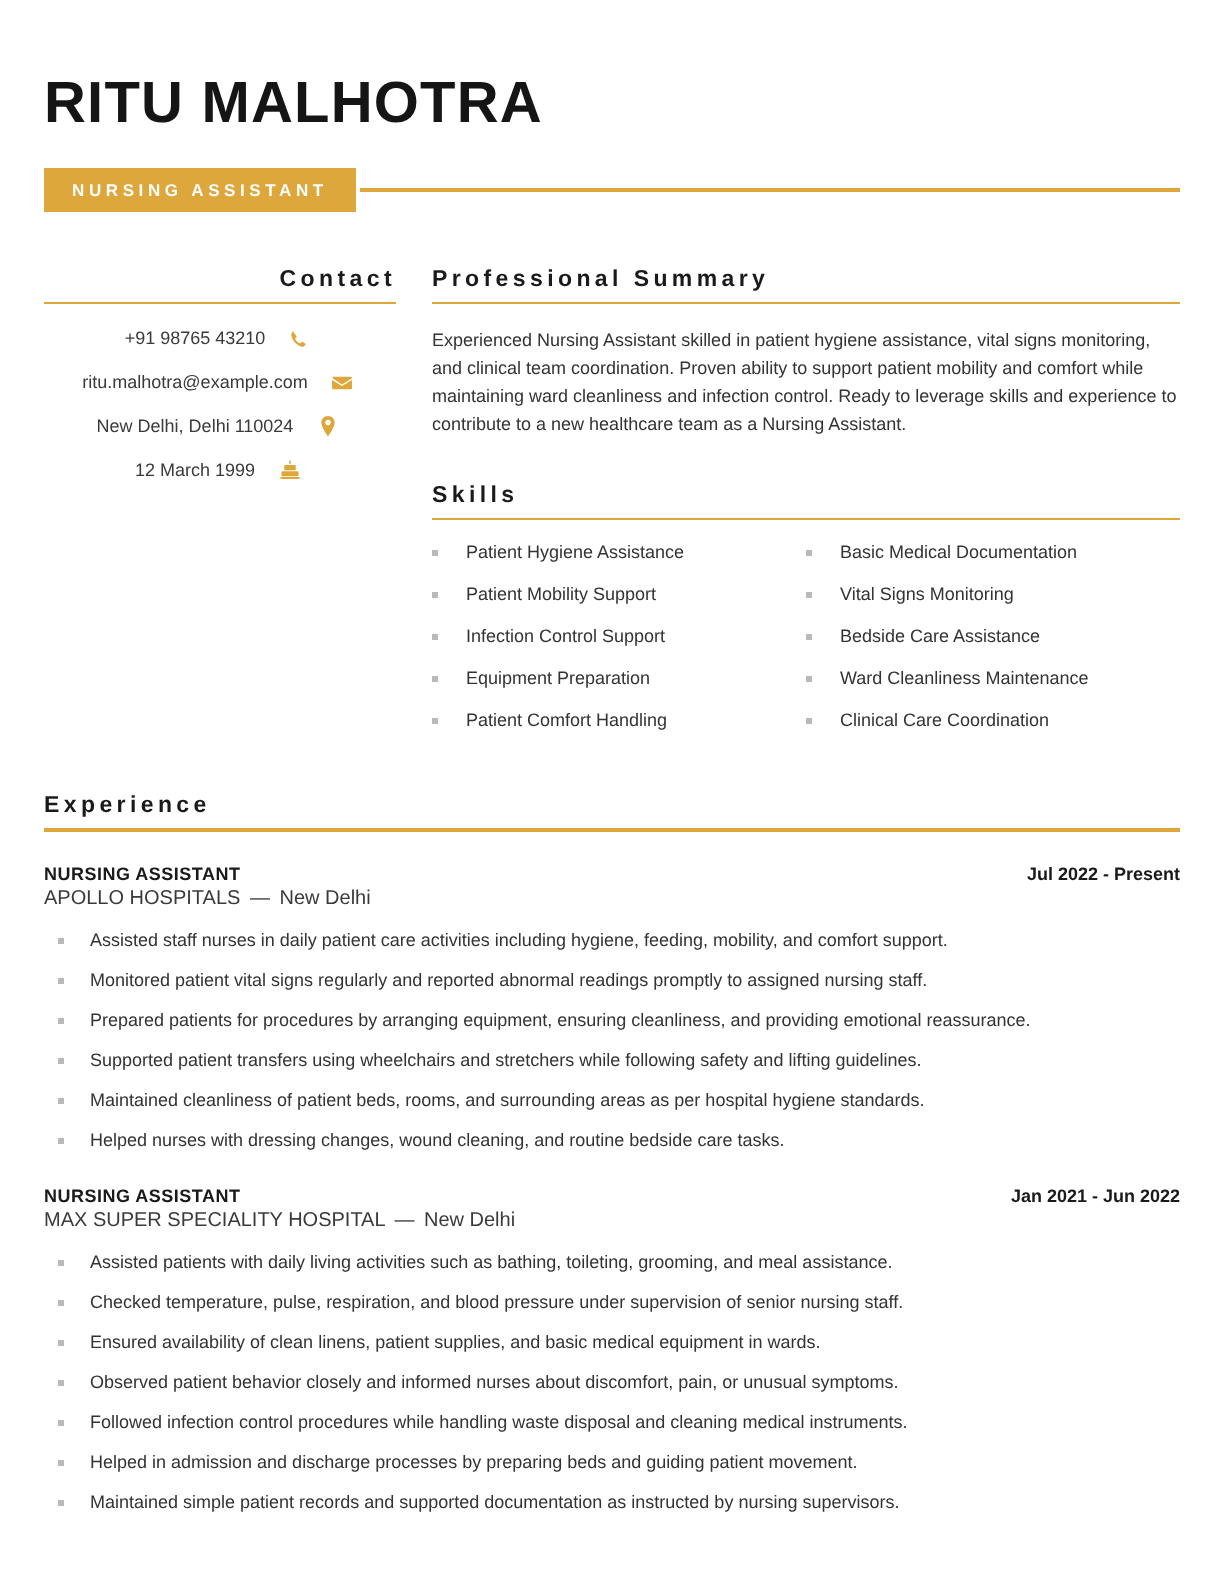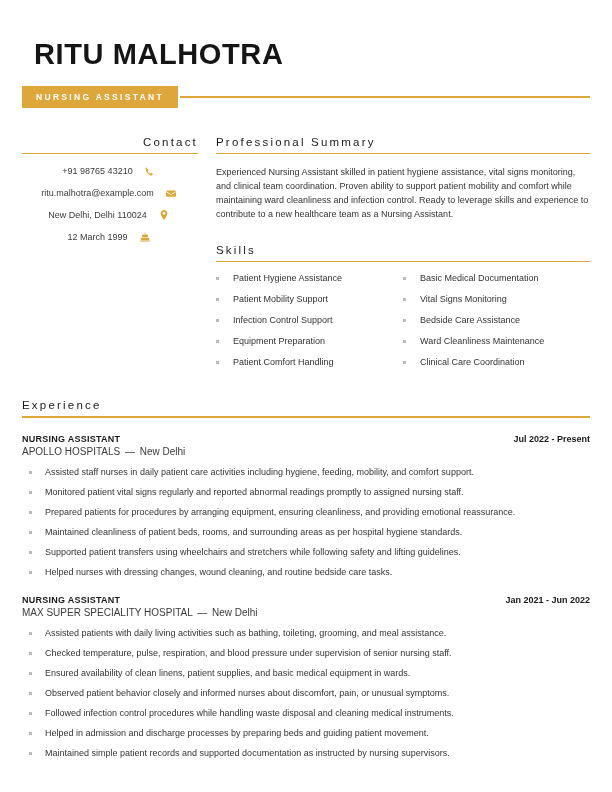--- a/index.html
+++ b/index.html
@@ -22,22 +22,22 @@
     padding: 0 22px;
     position: relative;
   }
 
   
   .name {
     font-size: 29px;
     font-weight: 700;
     letter-spacing: 0.6px;
     color: #151515;
-    margin: 12px;
-    padding-top: 25px;
+    margin: 0;
+    padding-top: 35px;
     line-height: 1.2;
   }
   .title-row {
     display: flex;
     align-items: center;
     margin-top: 14px;
   }
   .title-badge {
     background: #dda73c;
     color: #ffffff;
@@ -63,21 +63,21 @@
   .col-left {
     width: 176px;
     flex: none;
   }
   .col-gap { width: 18px; flex: none; }
   .col-right { flex: 1; }
 
   
   .sec-head {
     font-size: 11.5px;
-    font-weight: 400;
+    font-weight: 700;
     letter-spacing: 2.2px;
     color: #1a1a1a;
     padding-bottom: 5px;
     margin: 0;
   }
   .sec-head.right-al { text-align: right; }
   .sec-rule {
     height: 1.2px;
     background: #dda73c;
     width: 100%;
@@ -340,25 +340,25 @@
         <div class="bullet">
           <span class="sq-bullet"></span>
           <span class="bullet-text">Monitored patient vital signs regularly and reported abnormal readings promptly to assigned nursing staff.</span>
         </div>
         <div class="bullet">
           <span class="sq-bullet"></span>
           <span class="bullet-text">Prepared patients for procedures by arranging equipment, ensuring cleanliness, and providing emotional reassurance.</span>
         </div>
         <div class="bullet">
           <span class="sq-bullet"></span>
+          <span class="bullet-text">Supported patient transfers using wheelchairs and stretchers while following safety and lifting guidelines.</span>
+        </div>
+        <div class="bullet">
+          <span class="sq-bullet"></span>
           <span class="bullet-text">Maintained cleanliness of patient beds, rooms, and surrounding areas as per hospital hygiene standards.</span>
-        </div>
-        <div class="bullet">
-          <span class="sq-bullet"></span>
-          <span class="bullet-text">Supported patient transfers using wheelchairs and stretchers while following safety and lifting guidelines.</span>
         </div>
         <div class="bullet">
           <span class="sq-bullet"></span>
           <span class="bullet-text">Helped nurses with dressing changes, wound cleaning, and routine bedside care tasks.</span>
         </div>
       </div>
     </div>
 
     <div class="job">
       <div class="job-head">

